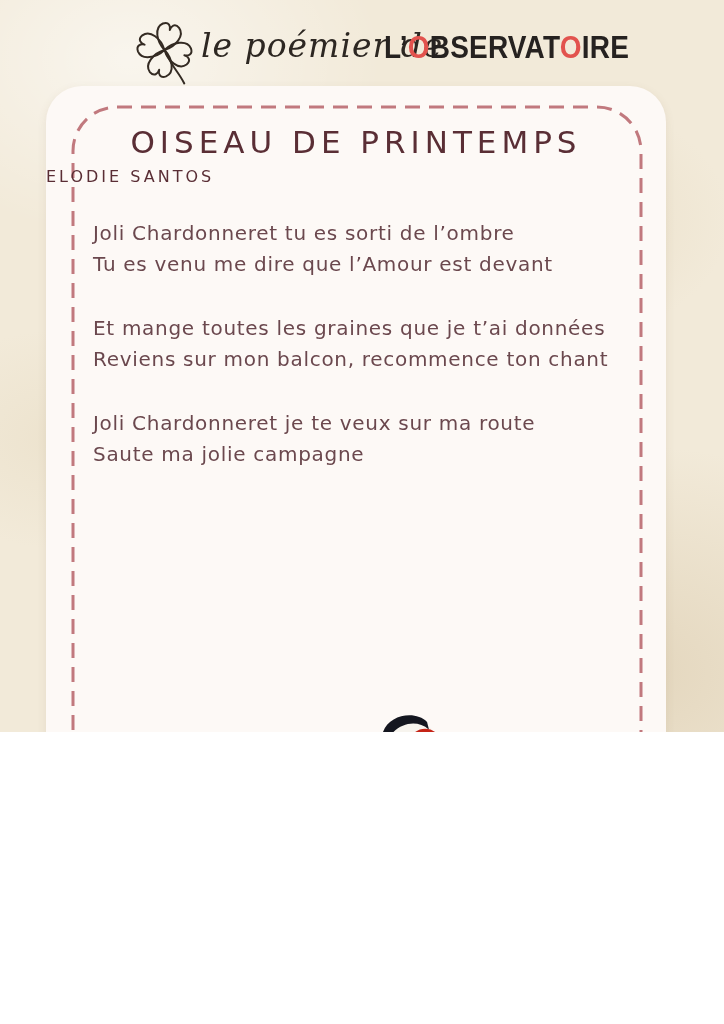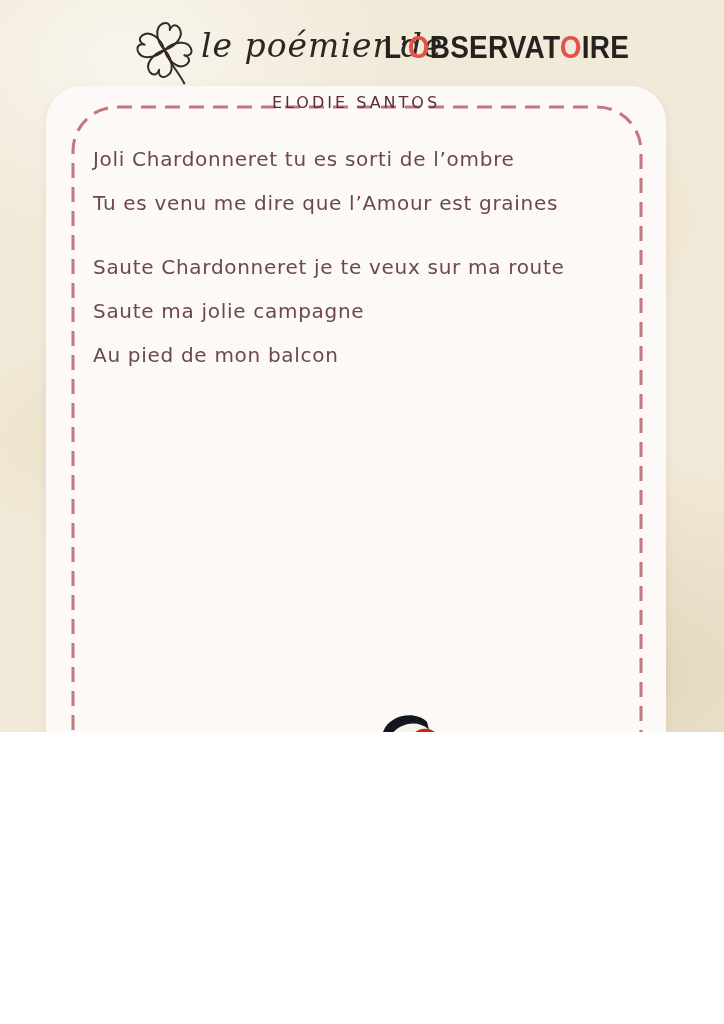--- a/index.html
+++ b/index.html
@@ -40,26 +40,26 @@
   }
   .dashed-frame { position:absolute; left:0; top:0; width:620px; height:862px; }
 
   .card-content { position:absolute; left:0; top:0; width:100%; }
   .poem-title {
     margin-top:38px; text-align:center;
     font-size:31px; font-weight:normal; letter-spacing:5px;
     color:#5a2e35; white-space:nowrap;
   }
   .poem-author {
-    margin-top:7px; text-align:center;
+    margin-top:7px; text-align:left;
     font-size:16px; font-weight:normal; letter-spacing:3px;
     color:#5a2e35;
   }
   .poem { margin:32px 8px 0 47px; color:#6b484e; }
-  .poem .line { font-size:20px; line-height:31px; letter-spacing:0.7px; white-space:nowrap;margin-top:13px; }
+  .poem .line { font-size:20px; line-height:31px; letter-spacing:0.7px; white-space:nowrap; }
   .stanza + .stanza { margin-top:33px; }
 
   .bird { position:absolute; left:228px; top:620px; width:186px; height:148px; }
 
   .farmer { position:absolute; left:588px; top:856px; width:124px; height:160px; z-index:10; }
 </style>
 </head>
 <body>
 
 <div class="page">
@@ -78,33 +78,35 @@
   </svg>
   <div class="brand-script">le poémier de</div>
   <div class="brand-caps"><span>L’</span><span class="red-o">O</span><span>BSERVAT</span><span class="red-o">O</span><span>IRE</span></div>
 
   <section class="card">
     <svg class="dashed-frame" viewBox="0 0 620 862" aria-hidden="true">
       <rect x="27" y="21" width="568" height="814" rx="44" fill="none" stroke="#c1797e" stroke-width="3" stroke-dasharray="15 9"></rect>
     </svg>
 
     <div class="card-content">
+      <h1 class="poem-title">OISEAU DE PRINTEMPS</h1>
       <h2 class="poem-author">ELODIE SANTOS</h2>
 
       <div class="poem">
         <div class="stanza">
           <div class="line">Joli Chardonneret tu es sorti de l’ombre</div>
-          <div class="line">Tu es venu me dire que l’Amour est graines</div>
+          <div class="line">Tu es venu me dire que l’Amour est devant</div>
         </div>
         <div class="stanza">
+          <div class="line">Et mange toutes les graines que je t’ai données</div>
+          <div class="line">Reviens sur mon balcon, recommence ton chant</div>
         </div>
         <div class="stanza">
-          <div class="line">Saute Chardonneret je te veux sur ma route</div>
+          <div class="line">Joli Chardonneret je te veux sur ma route</div>
           <div class="line">Saute ma jolie campagne</div>
-          <div class="line">Au pied de mon balcon</div>
         </div>
       </div>
     </div>
 
     <svg class="bird" viewBox="0 0 192 152" aria-hidden="true">
 
       <path d="M38 108 C 22 120 9 135 2 146 L 16 150 C 29 139 44 127 54 118 Z" fill="#1a1d28"></path>
       <path d="M2 146 L 16 150 L 11 152 L 0 149 Z" fill="#e9e5dd"></path>
 
       <ellipse cx="92" cy="84" rx="64" ry="50" fill="#c79e6e" transform="rotate(-12 92 84)"></ellipse>

